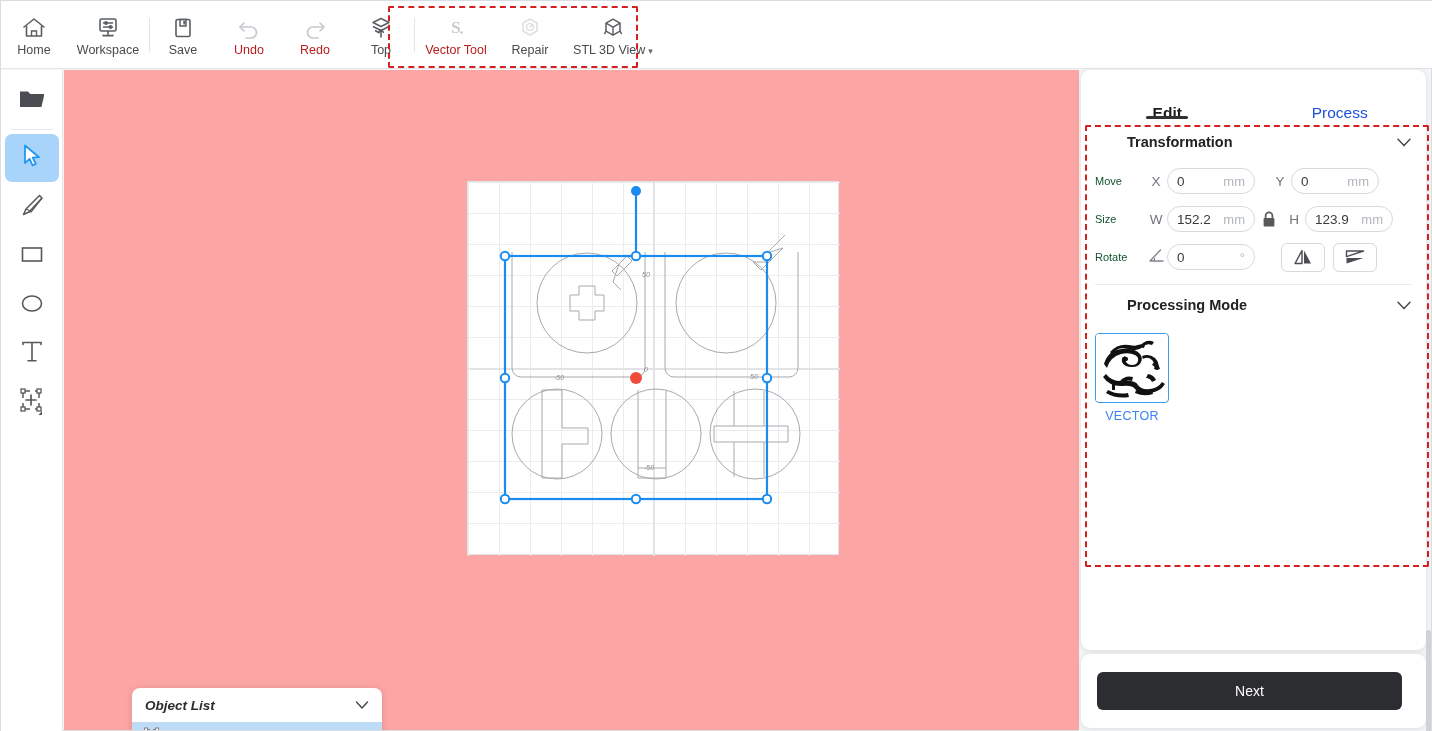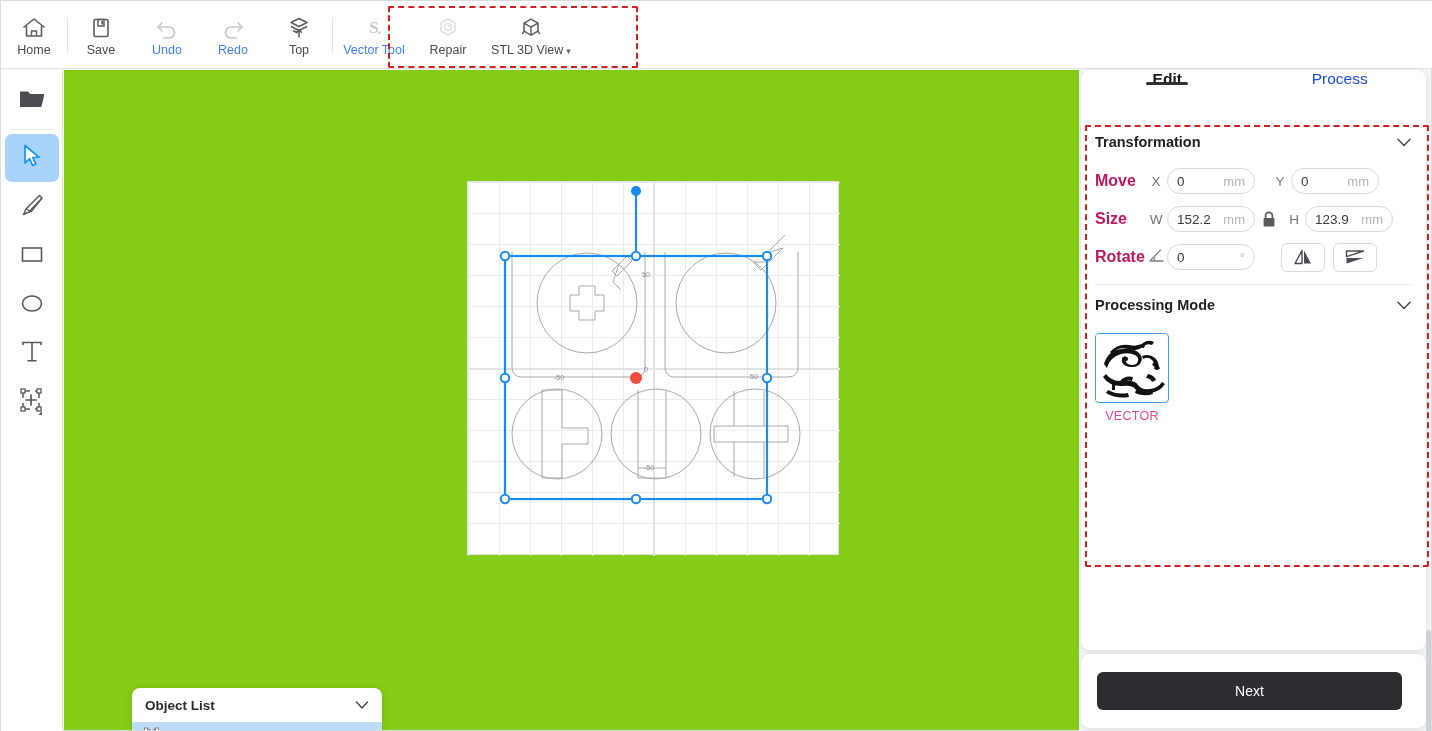--- a/index.html
+++ b/index.html
@@ -20,21 +20,21 @@
     background:#ffffff;border-bottom:1px solid #e3e5e9;
     display:flex;align-items:center;box-sizing:border-box;
   }
   .tbtn{
     width:66px;height:62px;display:flex;flex-direction:column;
     align-items:center;justify-content:center;gap:3px;
     cursor:pointer;position:relative;flex:none;
   }
   .tbtn .ic{height:28px;display:flex;align-items:flex-end;justify-content:center;}
   .tbtn .lbl{font-size:12.5px;line-height:14px;color:#4a4a4a;white-space:nowrap;}
-  .tbtn.dis .lbl{color:#3b82f6;}
+  .tbtn.dis .lbl{color:#b91c1c;}
   .tbtn svg{display:block;}
   .tbtn.w80{width:82px;}
   .tbtn.w74{width:74px;}
   .tsep{width:1px;height:34px;background:#e2e4e8;flex:none;}
   .caret{font-size:9px;color:#666;margin-left:3px;}
 
   
   .redbox{position:absolute;border:2px dashed #d32020;border-radius:2px;pointer-events:none;z-index:40;}
 
   
@@ -46,21 +46,21 @@
   .ltool{
     width:54px;height:48px;margin:1px auto 0;border-radius:7px;
     display:flex;align-items:center;justify-content:center;cursor:pointer;
   }
   .ltool.active{background:#a8d4fb;}
   .ldiv{width:42px;height:1px;background:#e8eaee;margin:4px auto;}
 
   
   .canvas{
     position:absolute;left:63px;top:69px;right:352px;bottom:0;
-    background:#84cc16;overflow:hidden;
+    background:#fca5a5;overflow:hidden;font-style:italic;
   }
   .workplane{
     position:absolute;left:403px;top:111px;width:372px;height:374px;
     background:#ffffff;border:1px solid #e0e2e6;box-sizing:border-box;
   }
   .gridsvg{position:absolute;left:0;top:0;}
   .artsvg{position:absolute;left:402px;top:110px;}
   .selsvg{position:absolute;left:402px;top:110px;}
 
   
@@ -81,32 +81,32 @@
 
   
   .rightwrap{position:absolute;right:0;top:69px;width:352px;height:662px;background:#f4f5f7;}
   .rcard{
     position:absolute;left:2px;top:0;width:345px;
     background:#ffffff;border-radius:9px;
     box-shadow:0 1px 6px rgba(0,0,0,.10);box-sizing:border-box;
   }
   .rcard.main{top:0;height:580px;}
   .rcard.foot{top:584px;height:74px;}
-  .tabs{display:flex;height:52px;align-items:flex-start;}
+  .tabs{display:flex;height:52px;align-items:flex-end;}
   .tab{flex:1;display:flex;align-items:center;justify-content:center;position:relative;cursor:pointer;
        font-size:15.5px;color:#1d4ed8;}
   .tab.on{color:#1b1b1b;font-weight:bold;}
   .tab.on::after{content:"";position:absolute;bottom:3px;left:50%;transform:translateX(-50%);
        width:42px;height:3px;background:#313131;border-radius:2px;}
   .sect{padding:0 14px;}
-  .secthead{display:flex;align-items:center;justify-content:space-between;height:40px;cursor:pointer;}
+  .secthead{display:flex;align-items:center;justify-content:space-between;height:40px;cursor:pointer;margin-left:32px;}
   .secttitle{font-size:14.5px;font-weight:bold;color:#222;}
   .chev{color:#4c4c4c;font-size:15px;line-height:1;}
   .frow{display:flex;align-items:center;height:38px;gap:0;}
-  .flabel{width:50px;font-size:16px;color:#be185d;font-weight:bold;}
+  .flabel{width:50px;font-size:11px;color:#14532d;}
   .faxis{width:22px;font-size:13.5px;color:#6f737a;text-align:center;}
   .fbox{
     width:88px;height:26px;border:1px solid #d6d9de;border-radius:13px;
     display:flex;align-items:center;box-sizing:border-box;padding:0 9px;background:#fff;
   }
   .fbox input{
     border:0;outline:0;width:100%;font-size:13.5px;color:#3a3a3a;
     font-family:"Liberation Sans",sans-serif;background:transparent;padding:0;
   }
   .funit{font-size:13px;color:#b2b6bc;margin-left:4px;white-space:nowrap;}
@@ -115,21 +115,21 @@
   .mirbtn{
     width:42px;height:27px;border:1px solid #d6d9de;border-radius:6px;
     display:flex;align-items:center;justify-content:center;cursor:pointer;background:#fff;
   }
   .divider{height:1px;background:#e9ebee;margin:8px 14px 0;}
   .pmwrap{padding:8px 14px 0;}
   .thumb{
     width:74px;height:70px;border:1.6px solid #3b9cf0;border-radius:4px;
     overflow:hidden;background:#fff;cursor:pointer;box-sizing:border-box;
   }
-  .thumblbl{font-size:12.5px;color:#ec4899;text-align:center;width:74px;margin-top:6px;letter-spacing:.3px;}
+  .thumblbl{font-size:12.5px;color:#3b82f6;text-align:center;width:74px;margin-top:6px;letter-spacing:.3px;}
   .nextbtn{
     position:absolute;left:16px;top:18px;width:305px;height:38px;
     background:#2b2d31;border-radius:6px;color:#fff;font-size:14px;
     display:flex;align-items:center;justify-content:center;cursor:pointer;border:0;
     font-family:"Liberation Sans",sans-serif;
   }
   .vscroll{position:absolute;right:0;top:560px;width:5px;height:165px;background:#cfd2d7;border-radius:3px;}
 </style>
 </head>
 <body>
@@ -142,20 +142,32 @@
       <span class="ic">
         <svg width="26" height="24" viewBox="0 0 26 24">
             <path d="M3 11 L13 3 L23 11" fill="none" stroke="#5a5d62" stroke-width="1.6" stroke-linejoin="round" stroke-linecap="round"></path>
             <path d="M5.5 10 V20 H20.5 V10" fill="none" stroke="#5a5d62" stroke-width="1.6" stroke-linejoin="round"></path>
             <path d="M10.5 20 V15 H15.5 V20" fill="none" stroke="#5a5d62" stroke-width="1.4"></path>
           </svg>
       </span>
       <span class="lbl">Home</span>
     </div>
 
+    <div class="tbtn w80">
+      <span class="ic">
+        <svg width="26" height="24" viewBox="0 0 26 24">
+            <rect x="5" y="3" width="16" height="12" rx="1.6" fill="none" stroke="#5a5d62" stroke-width="1.6"></rect>
+            <path d="M8 7 H18 M8 11 H18" stroke="#5a5d62" stroke-width="1.5"></path>
+            <circle cx="11" cy="7" r="1.9" fill="#5a5d62"></circle>
+            <circle cx="15.5" cy="11" r="1.9" fill="#5a5d62"></circle>
+            <path d="M13 15 V19 M8 19.6 H18" stroke="#5a5d62" stroke-width="1.6" stroke-linecap="round"></path>
+          </svg>
+      </span>
+      <span class="lbl">Workspace</span>
+    </div>
 
     <div class="tsep"></div>
 
     <div class="tbtn">
       <span class="ic">
         <svg width="26" height="24" viewBox="0 0 26 24">
             <rect x="6" y="3.5" width="14" height="17" rx="1.6" fill="none" stroke="#5a5d62" stroke-width="1.6"></rect>
             <rect x="10" y="3.5" width="6" height="6.5" fill="none" stroke="#5a5d62" stroke-width="1.5"></rect>
             <rect x="13.3" y="5" width="1.8" height="3.5" fill="#5a5d62"></rect>
           </svg>

